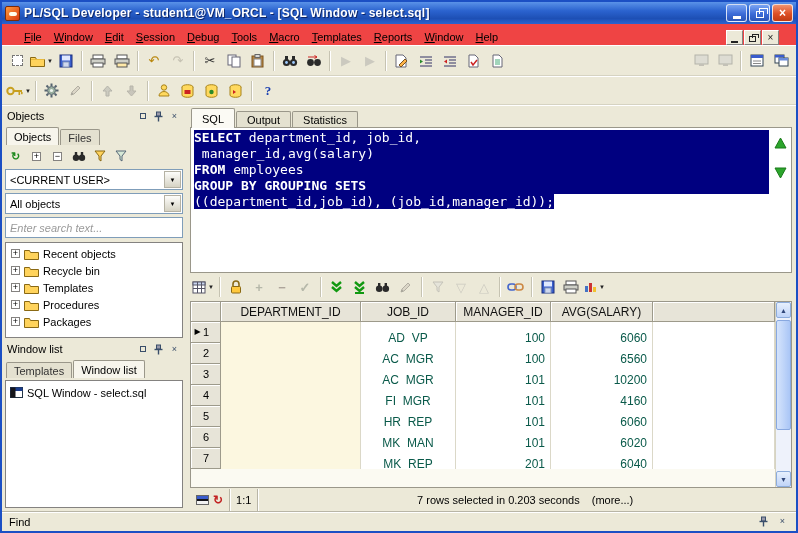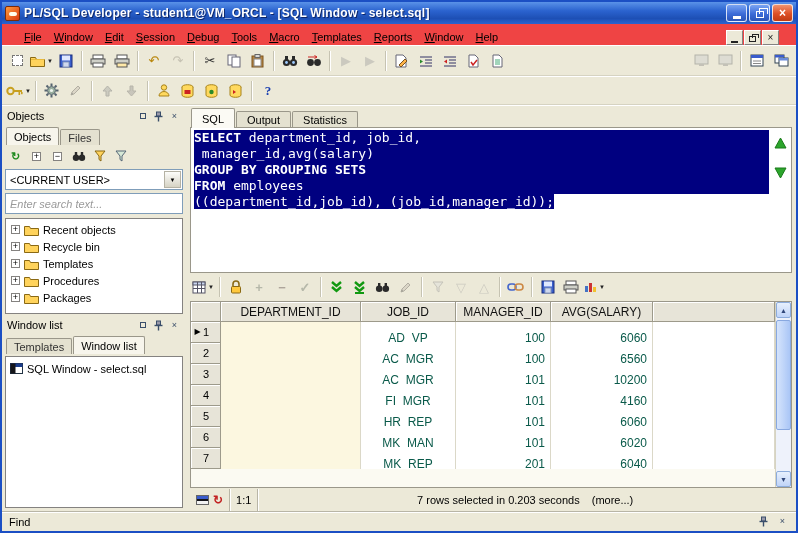--- a/index.html
+++ b/index.html
@@ -456,20 +456,26 @@
               <path d="M1 1 h10 l-4 5 v5 l-2 -1.5 v-3.5 z" fill="#d6e8d6" stroke="#567"></path>
             </svg>
         </span>
       </div>
       <div class="combo">
         <span class="val">&lt;CURRENT USER&gt;</span>
         <span class="cb">
             <span>▼</span>
           </span>
       </div>
+      <div class="combo">
+        <span class="val">All objects</span>
+        <span class="cb">
+            <span>▼</span>
+          </span>
+      </div>
       <div class="searchbox">
         <input type="text" placeholder="Enter search text..." style="">
       </div>
       <div class="tree">
         <div class="trow">
           <span class="pm">
               <span>+</span>
             </span>
           <svg width="15" height="12" viewBox="0 0 15 12">
               <path d="M0.5 2.5h5l1 2h8v7h-14z" fill="#ffd35c" stroke="#8a6914"></path>
@@ -550,22 +556,22 @@
       <div class="mtabs">
         <span class="mtab active">SQL</span>
         <span class="mtab">Output</span>
         <span class="mtab">Statistics</span>
       </div>
 
       <div class="editor">
         <div class="code">
           <div class="ln full"><span class="kw">SELECT</span><span> department_id, job_id,</span></div>
           <div class="ln full"><span> manager_id,avg(salary)</span></div>
+          <div class="ln full"><span class="kw">FROM</span><span> employees</span></div>
           <div class="ln full"><span class="kw">GROUP BY GROUPING SETS</span></div>
-          <div class="ln full"><span class="kw">FROM</span><span> employees</span></div>
           <div class="ln"><span class="hl">((department_id,job_id), (job_id,manager_id));</span></div>
         </div>
         <div class="navcol">
           <span class="nav-btn">
             <svg width="13" height="12">
                 <path d="M6.5 1 L12 11 L1 11 Z" fill="#2ca52c" stroke="#1a7a1a"></path>
               </svg>
           </span>
           <span class="nav-btn">
             <svg width="13" height="12">

